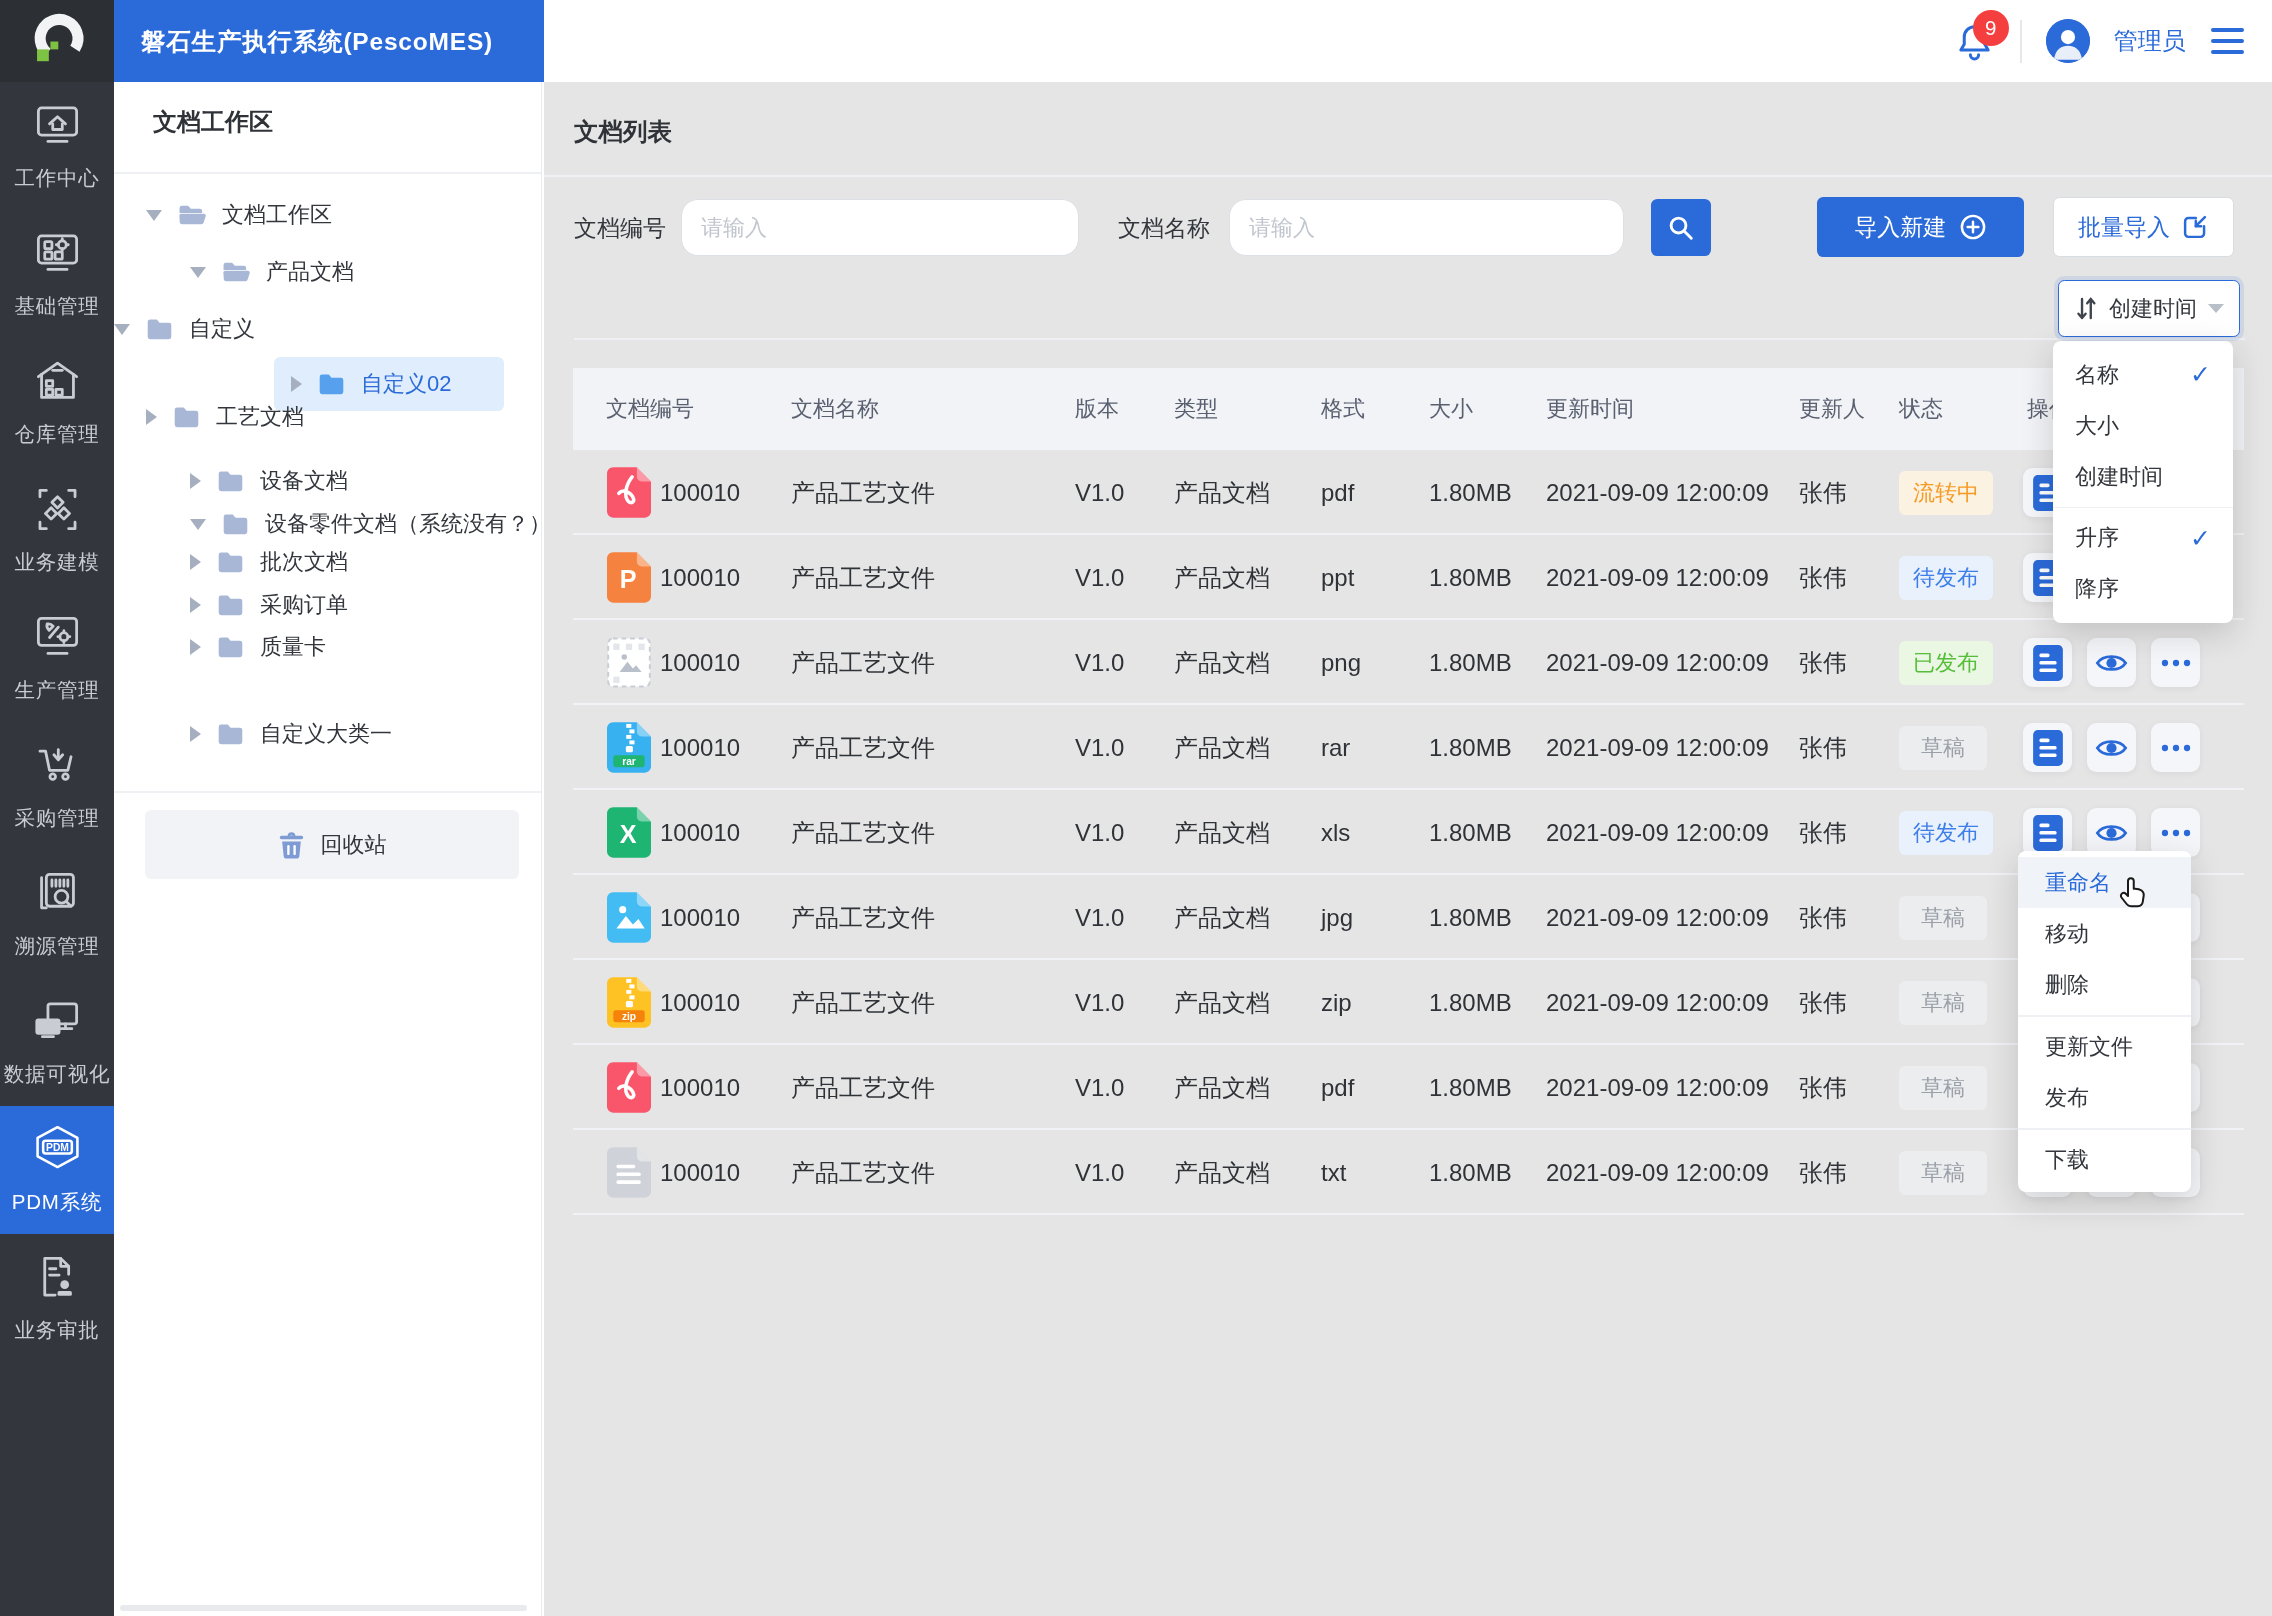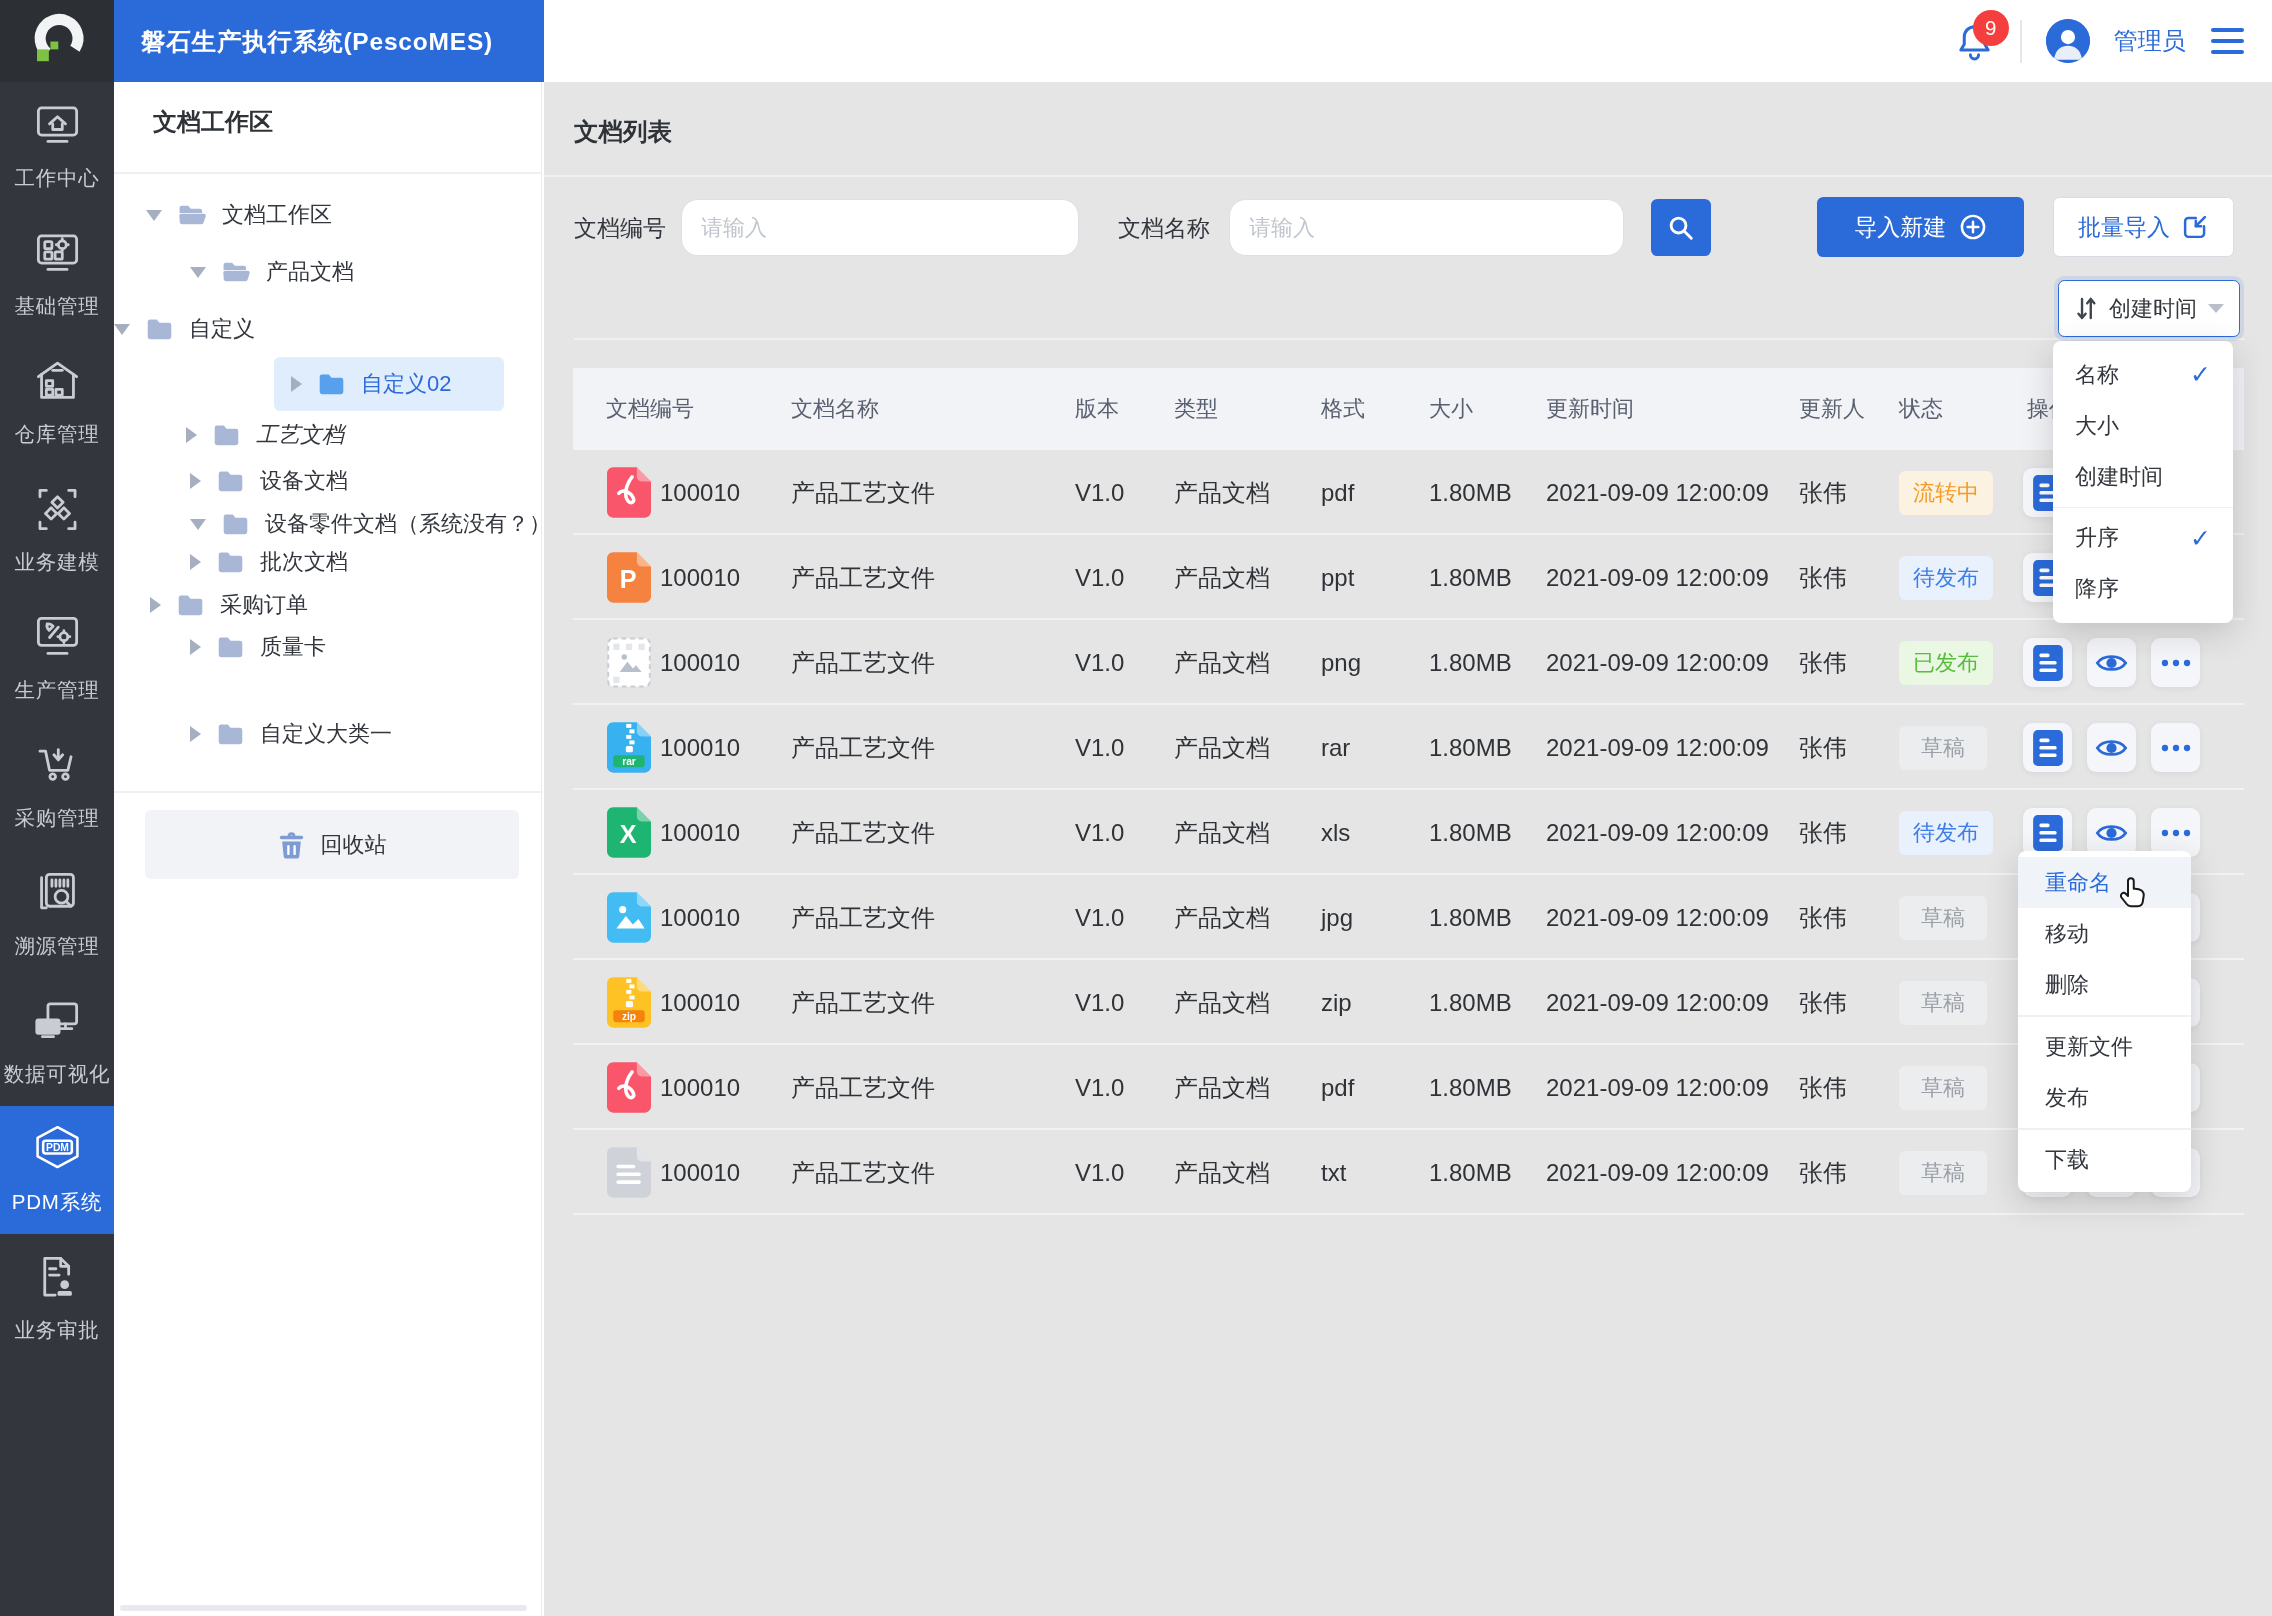--- a/index.html
+++ b/index.html
@@ -302,21 +302,21 @@
   </div>
         <div class="tree-node selected" style="top: 188px; padding-left: 177px;">
     <span class="caret caret-right"></span>
     <span class="folder">
             <svg width="27" height="22" viewBox="0 0 34 28">
               <path d="M2 5 a3 3 0 0 1 3 -3 h8.5 l3.5 4 H29 a3 3 0 0 1 3 3 v15 a3 3 0 0 1 -3 3 H5 a3 3 0 0 1 -3 -3 Z" fill="#56A0EE"></path>
             </svg>
           </span>
     <span class="nlabel">自定义02</span>
   </div>
-        <div class="tree-node" style="top: 239px; padding-left: 72px; font-style: italic;">
+        <div class="tree-node" style="top: 221px; padding-left: 32px;">
     <span class="caret caret-right"></span>
     <span class="folder">
             <svg width="27" height="22" viewBox="0 0 34 28">
               <path d="M2 5 a3 3 0 0 1 3 -3 h8.5 l3.5 4 H29 a3 3 0 0 1 3 3 v15 a3 3 0 0 1 -3 3 H5 a3 3 0 0 1 -3 -3 Z" fill="#A9B7D6"></path>
             </svg>
           </span>
     <span class="nlabel">工艺文档</span>
   </div>
         <div class="tree-node" style="top: 285px; padding-left: 76px;">
     <span class="caret caret-right"></span>
@@ -338,21 +338,21 @@
   </div>
         <div class="tree-node" style="top: 366px; padding-left: 76px;">
     <span class="caret caret-right"></span>
     <span class="folder">
             <svg width="27" height="22" viewBox="0 0 34 28">
               <path d="M2 5 a3 3 0 0 1 3 -3 h8.5 l3.5 4 H29 a3 3 0 0 1 3 3 v15 a3 3 0 0 1 -3 3 H5 a3 3 0 0 1 -3 -3 Z" fill="#A9B7D6"></path>
             </svg>
           </span>
     <span class="nlabel">批次文档</span>
   </div>
-        <div class="tree-node" style="top: 409px; padding-left: 36px;">
+        <div class="tree-node" style="top: 409px; padding-left: 76px;">
     <span class="caret caret-right"></span>
     <span class="folder">
             <svg width="27" height="22" viewBox="0 0 34 28">
               <path d="M2 5 a3 3 0 0 1 3 -3 h8.5 l3.5 4 H29 a3 3 0 0 1 3 3 v15 a3 3 0 0 1 -3 3 H5 a3 3 0 0 1 -3 -3 Z" fill="#A9B7D6"></path>
             </svg>
           </span>
     <span class="nlabel">采购订单</span>
   </div>
         <div class="tree-node" style="top: 451px; padding-left: 76px;">
     <span class="caret caret-right"></span>

